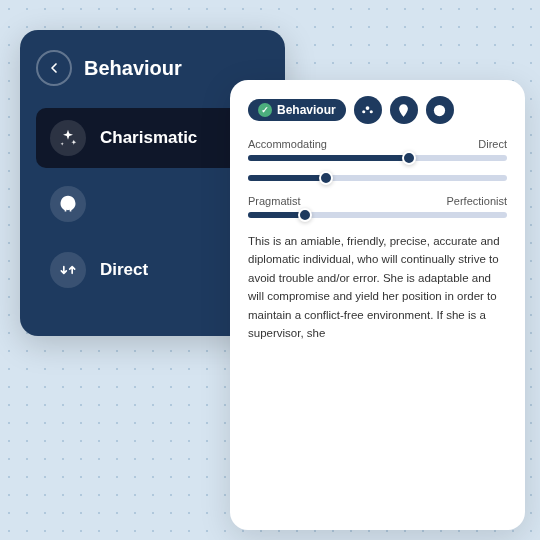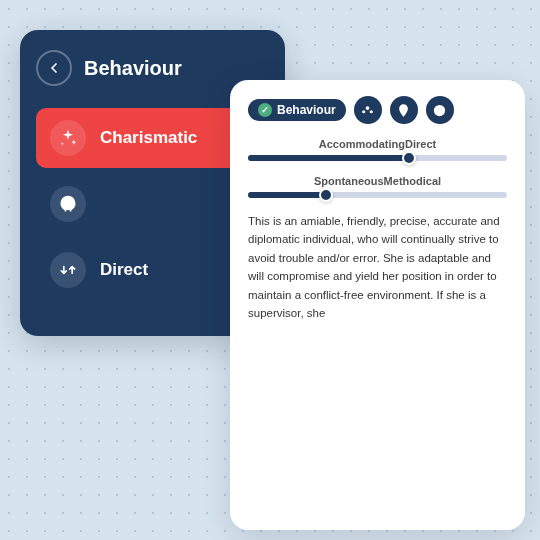--- a/index.html
+++ b/index.html
@@ -74,21 +74,21 @@
       display: flex;
       align-items: center;
       gap: 14px;
       padding: 12px 14px;
       border-radius: 10px;
       margin-bottom: 6px;
       cursor: pointer;
     }
 
     .behaviour-item.active {
-      background: #ef4444;
+      background: #0f172a;
     }
 
     .behaviour-item .icon-circle {
       width: 36px;
       height: 36px;
       border-radius: 50%;
       background: rgba(255,255,255,0.12);
       display: flex;
       align-items: center;
       justify-content: center;
@@ -169,25 +169,25 @@
       fill: #fff;
     }
 
     
     .slider-row {
       margin-bottom: 14px;
     }
 
     .slider-labels {
       display: flex;
-      justify-content: center;
+      justify-content: space-between;
       font-size: 11px;
       color: #555;
       margin-bottom: 5px;
-      font-weight: 700;
+      font-weight: 400;
     }
 
     .slider-track {
       width: 100%;
       height: 6px;
       background: #d0d8e8;
       border-radius: 3px;
       position: relative;
     }
 
@@ -293,25 +293,31 @@
     <div class="slider-labels">
       <span>Accommodating</span>
       <span>Direct</span>
     </div>
     <div class="slider-track">
       <div class="slider-fill" style="width:62%"></div>
       <div class="slider-thumb" style="left:62%"></div>
     </div>
   </div>
       <div class="slider-row">
-    <div class="slider-labels">
-      <span>Spontaneous</span>
-      <span>Methodical</span>
-    </div>
     <div class="slider-track">
       <div class="slider-fill" style="width:30%"></div>
       <div class="slider-thumb" style="left:30%"></div>
     </div>
   </div>
+      <div class="slider-row">
+    <div class="slider-labels">
+      <span>Pragmatist</span>
+      <span>Perfectionist</span>
+    </div>
+    <div class="slider-track">
+      <div class="slider-fill" style="width:22%"></div>
+      <div class="slider-thumb" style="left:22%"></div>
+    </div>
+  </div>
     </div>
 
   <p class="description-text">This is an amiable, friendly, precise, accurate and diplomatic individual, who will continually strive to avoid trouble and/or error. She is adaptable and will compromise and yield her position in order to maintain a conflict-free environment. If she is a supervisor, she</p>
 </div>
 
 </body></html>

